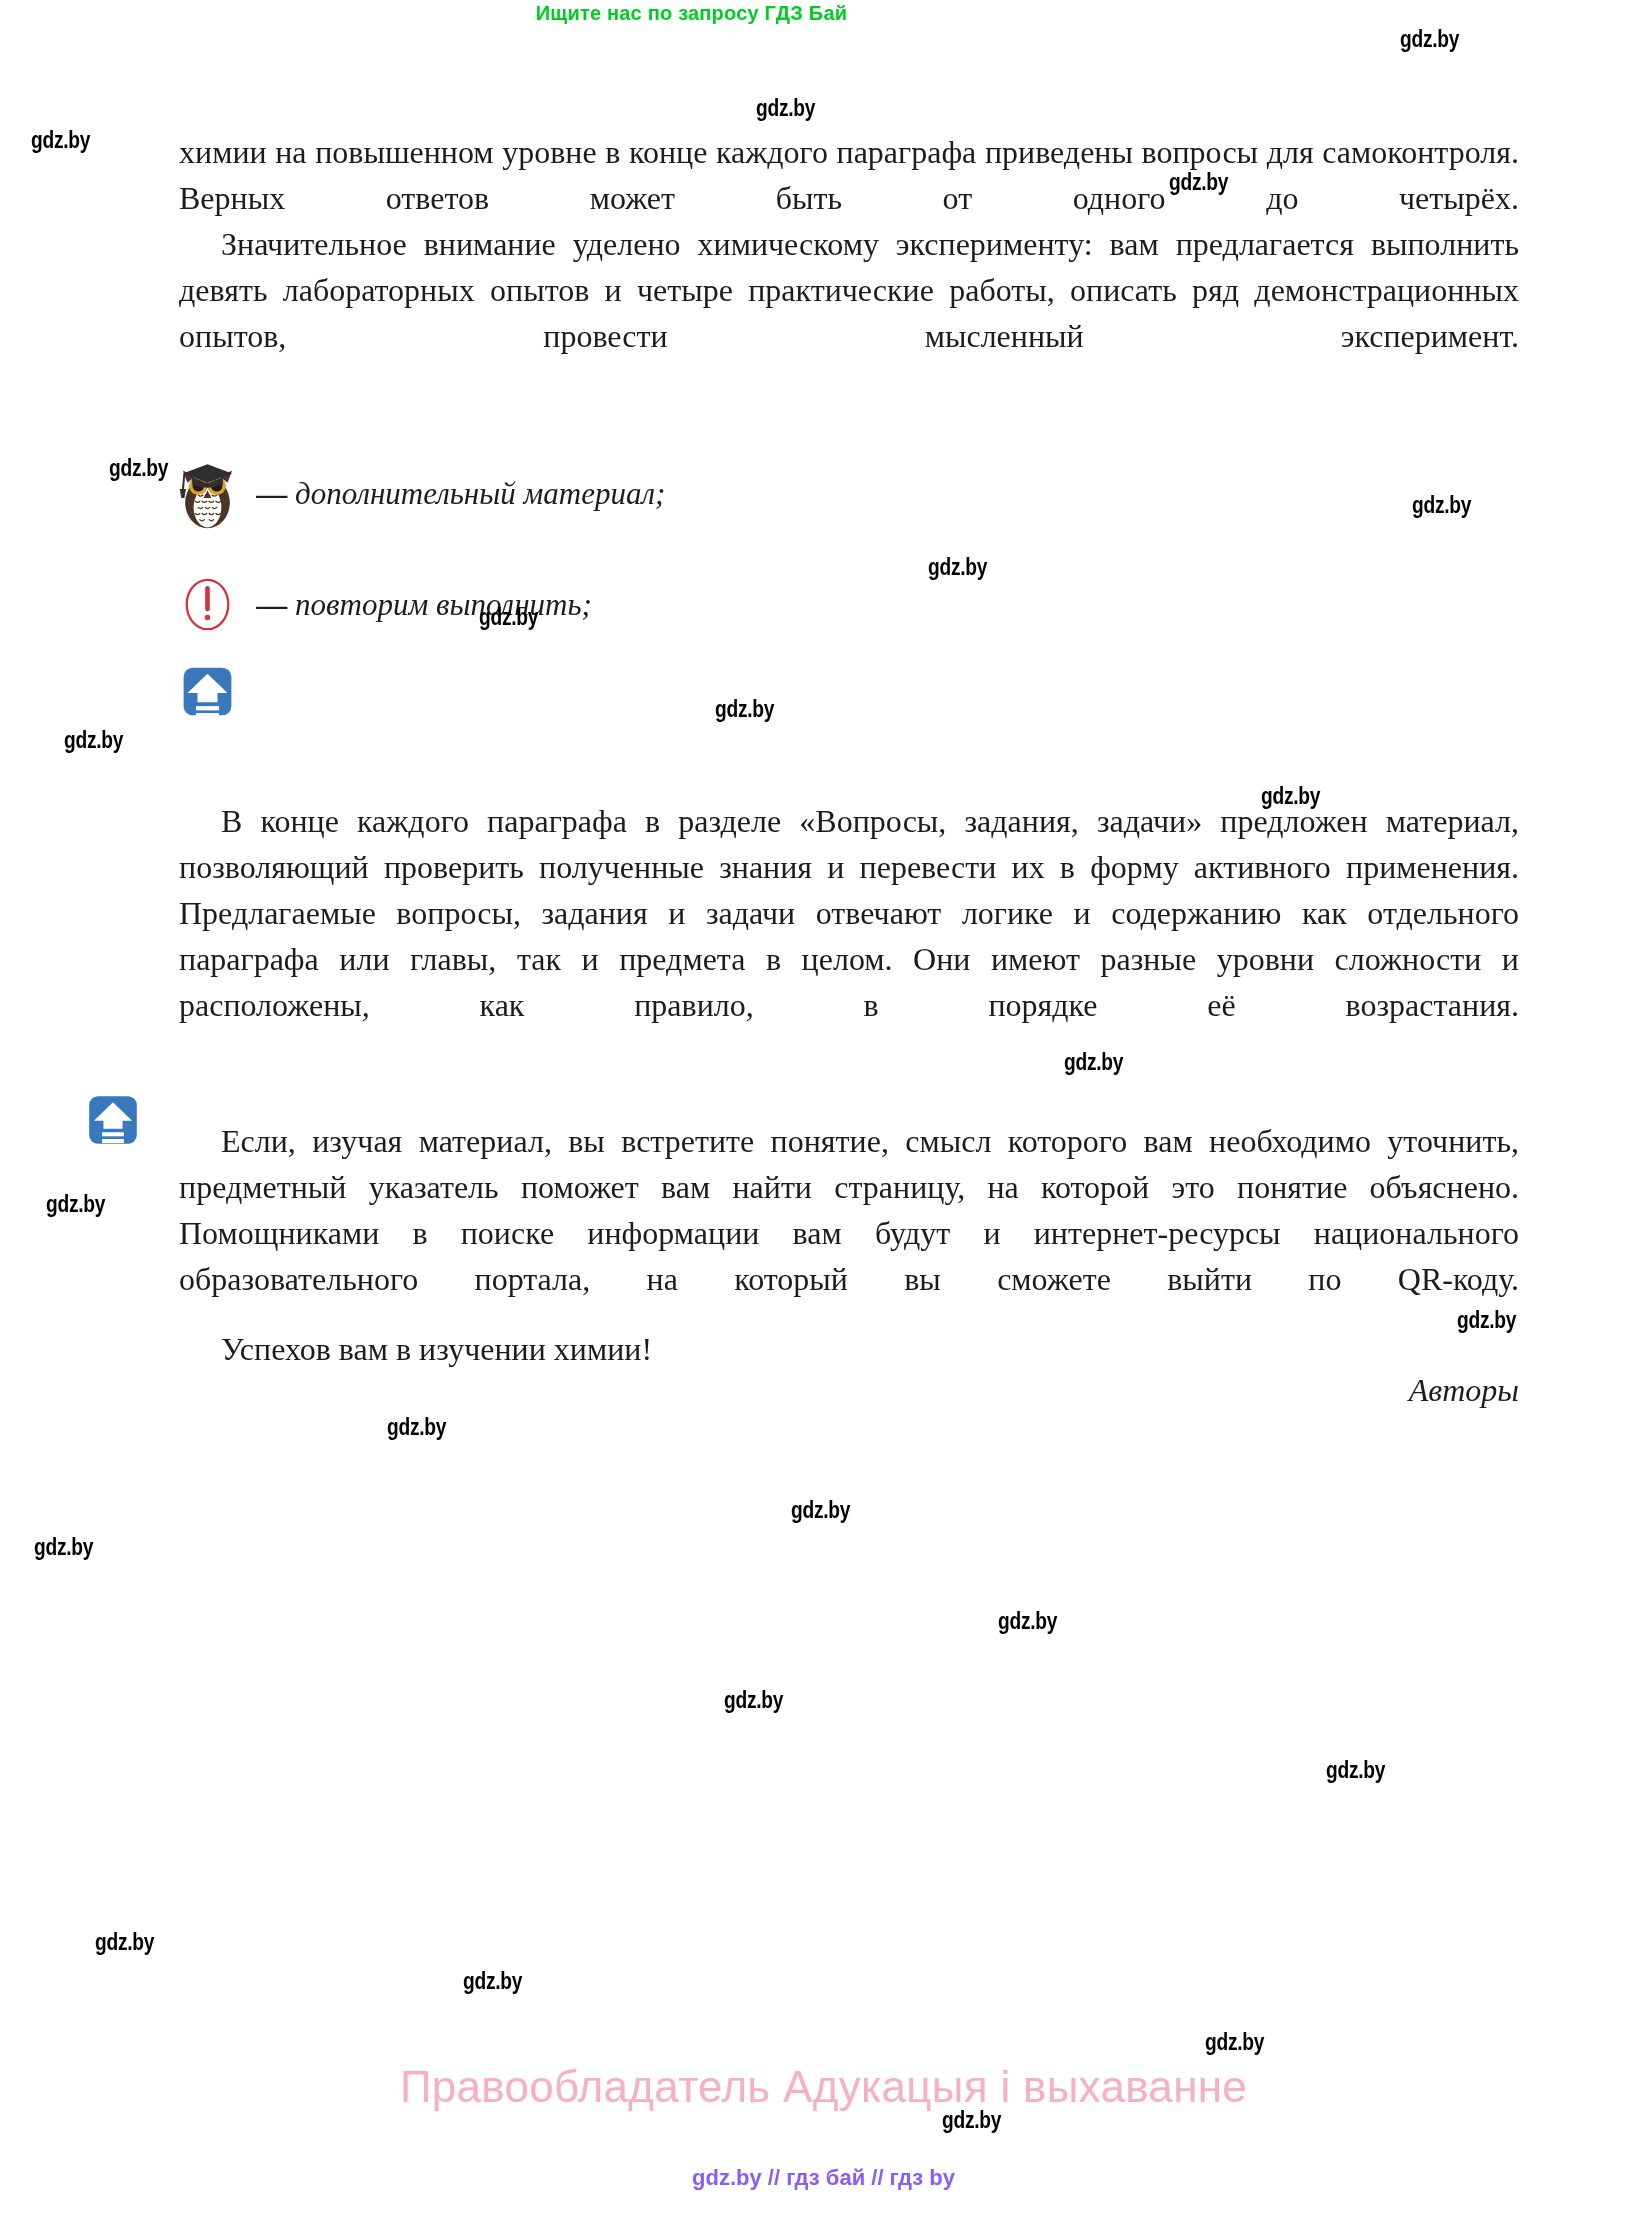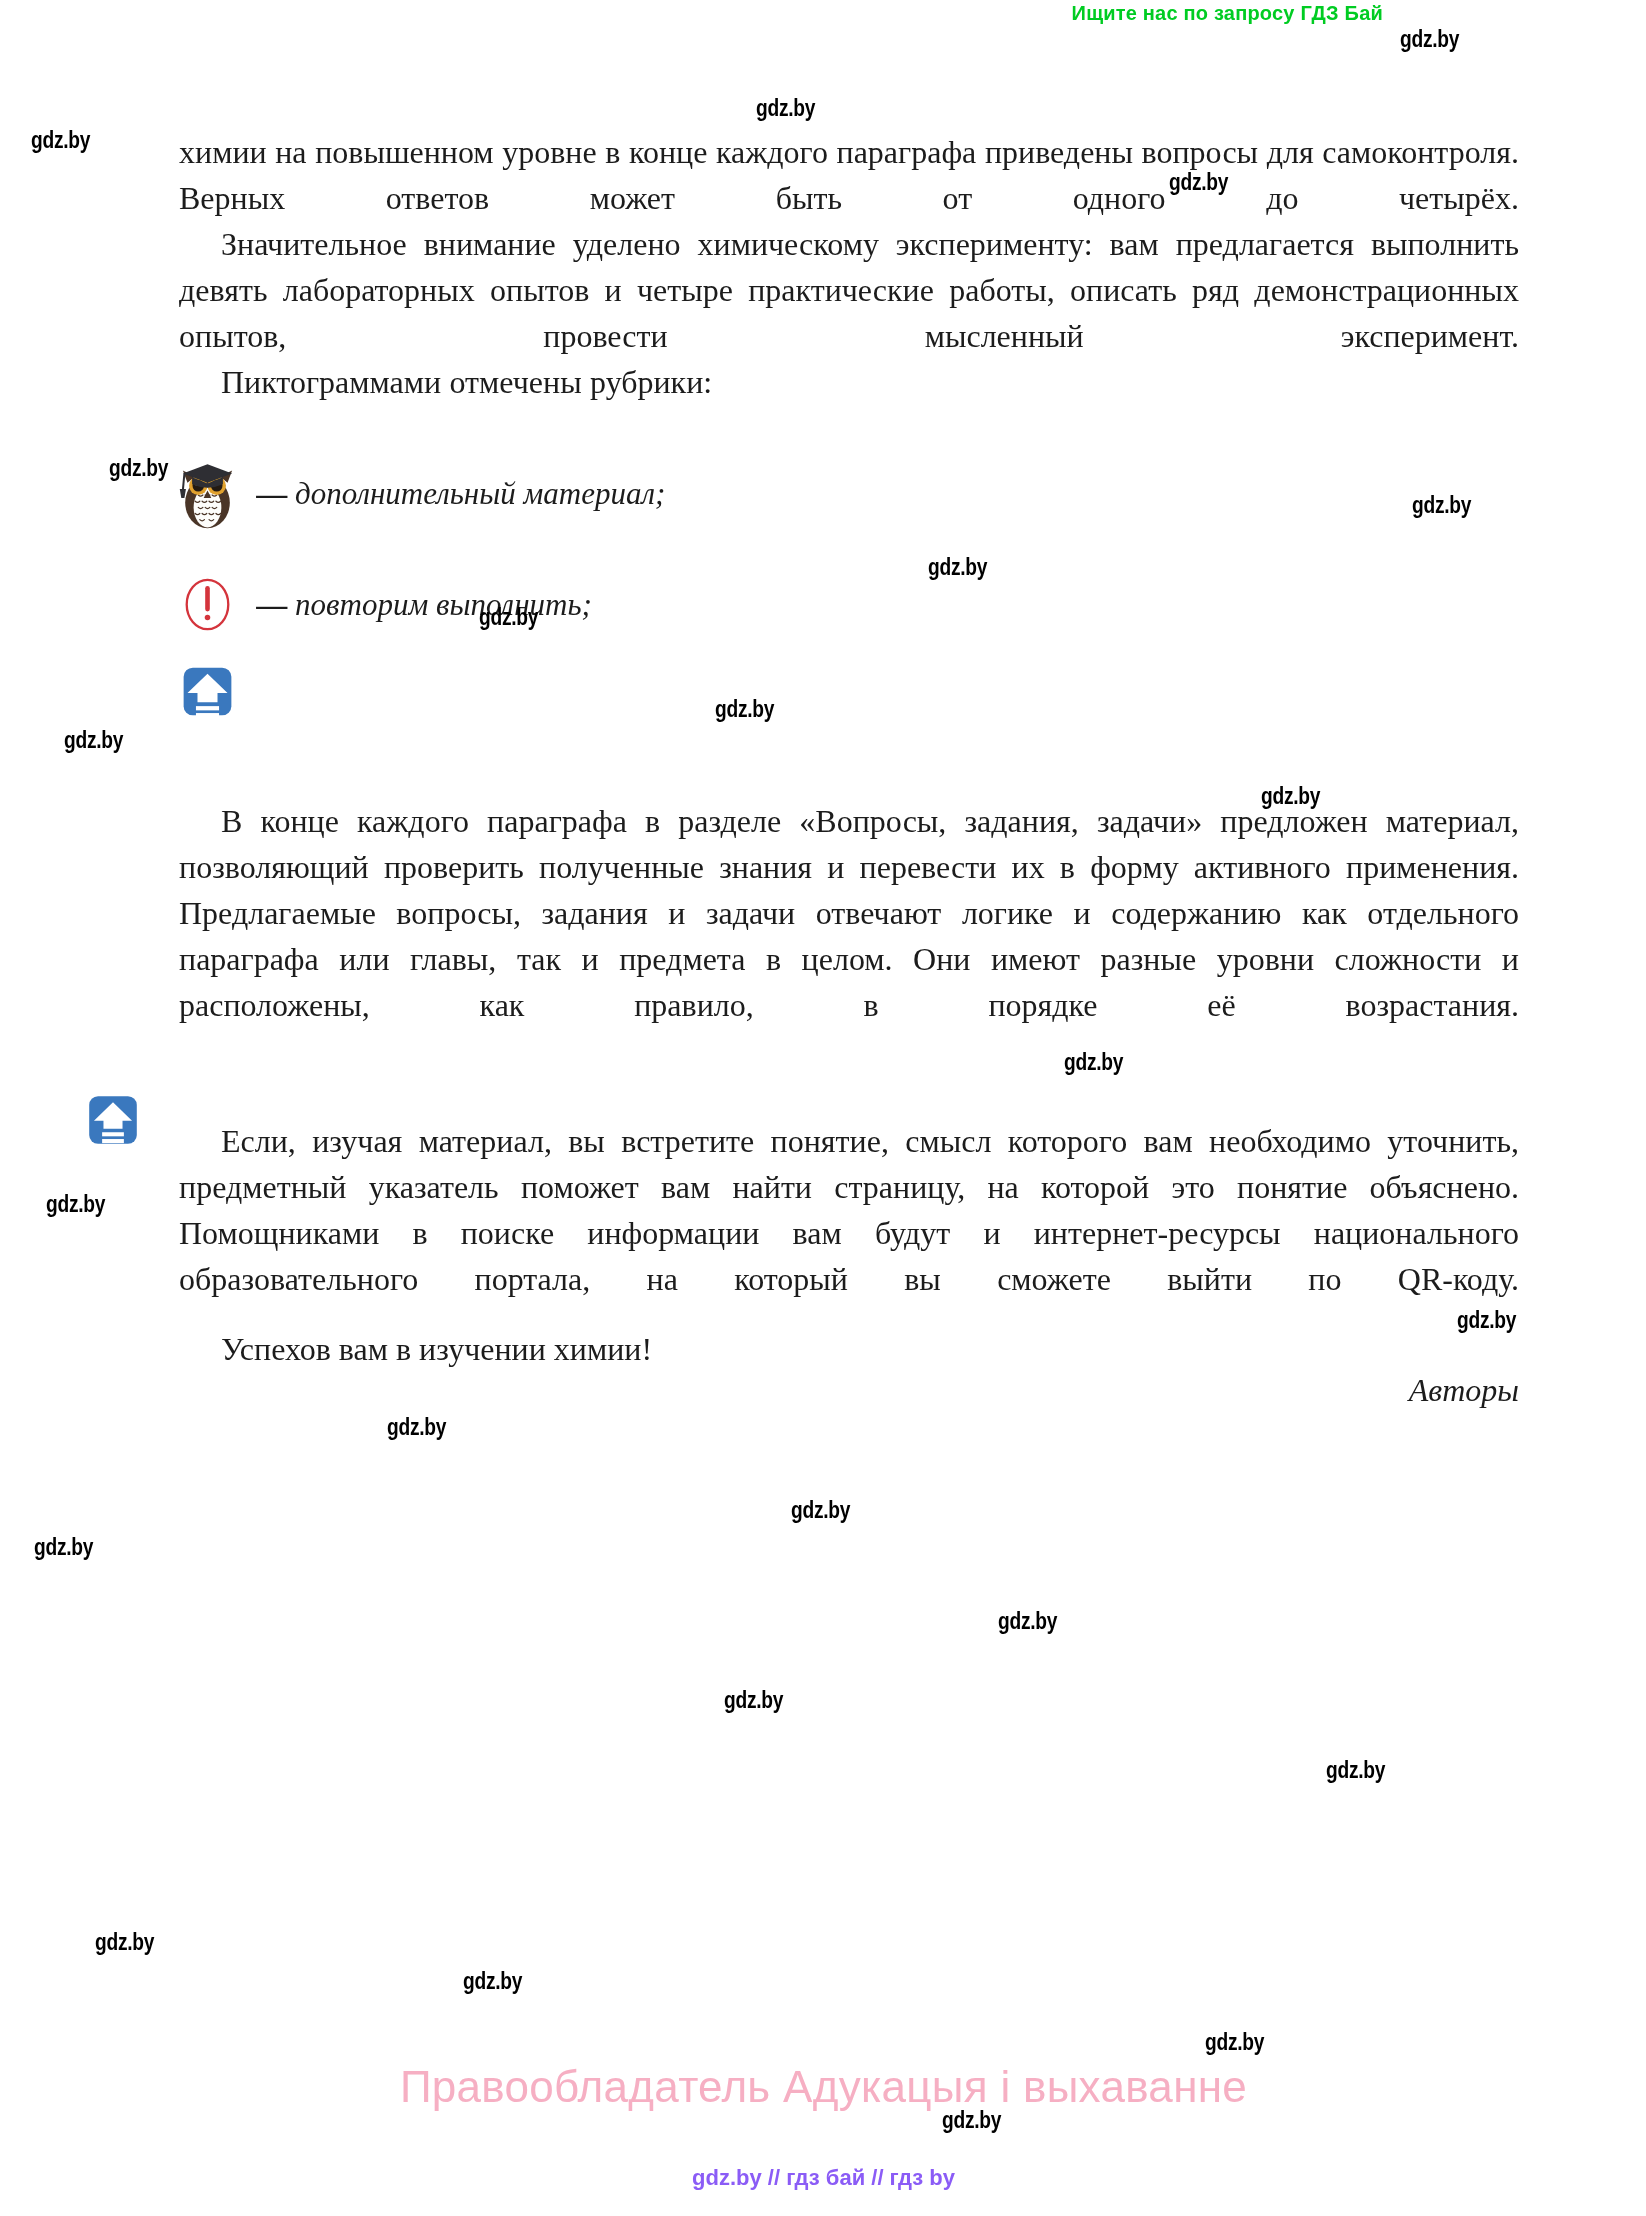--- a/index.html
+++ b/index.html
@@ -15,21 +15,21 @@
     font-family: "Liberation Serif", serif;
     color: #1c1c1c;
   }
 
   
   .promo-banner {
     position: absolute;
     top: 1.6px;
     left: 0;
     width: 1383px;
-    text-align: right;
+    text-align: center;
     font-family: "Liberation Sans", sans-serif;
     font-size: 20px;
     font-weight: 700;
     color: #00cc22;
     letter-spacing: 0.2px;
     white-space: nowrap;
   }
 
   
   .page {
@@ -151,21 +151,20 @@
 <body>
 
 <div class="promo-banner">Ищите нас по запросу ГДЗ Бай</div>
 
 <div class="page">
 
   <div class="para full" style="top:129px;">химии на повышенном уровне в конце каждого параграфа приведены вопро­сы для самоконтроля. Верных ответов может быть от одного до четырёх.</div>
 
   <div class="para indent full" style="top:221px;">Значительное внимание уделено химическому эксперименту: вам предлага­ется выполнить девять лабораторных опытов и четыре практические работы, описать ряд демонстрационных опытов, провести мысленный эксперимент.</div>
 
-  <div class="para indent" style="top:359px;">Пиктограммами отмечены рубрики:</div>
 
   <div class="legend">
 
     <div class="legend-row" style="top:455px; left:-9.7px;">
       <span class="legend-icon">
         <svg viewBox="0 0 100 100" width="77" height="77" aria-hidden="true">
 
           <ellipse cx="50" cy="62" rx="29" ry="33" fill="#4a3527"></ellipse>
 
           <path d="M24 36 L18 20 L34 28 Z" fill="#4a3527"></path>

